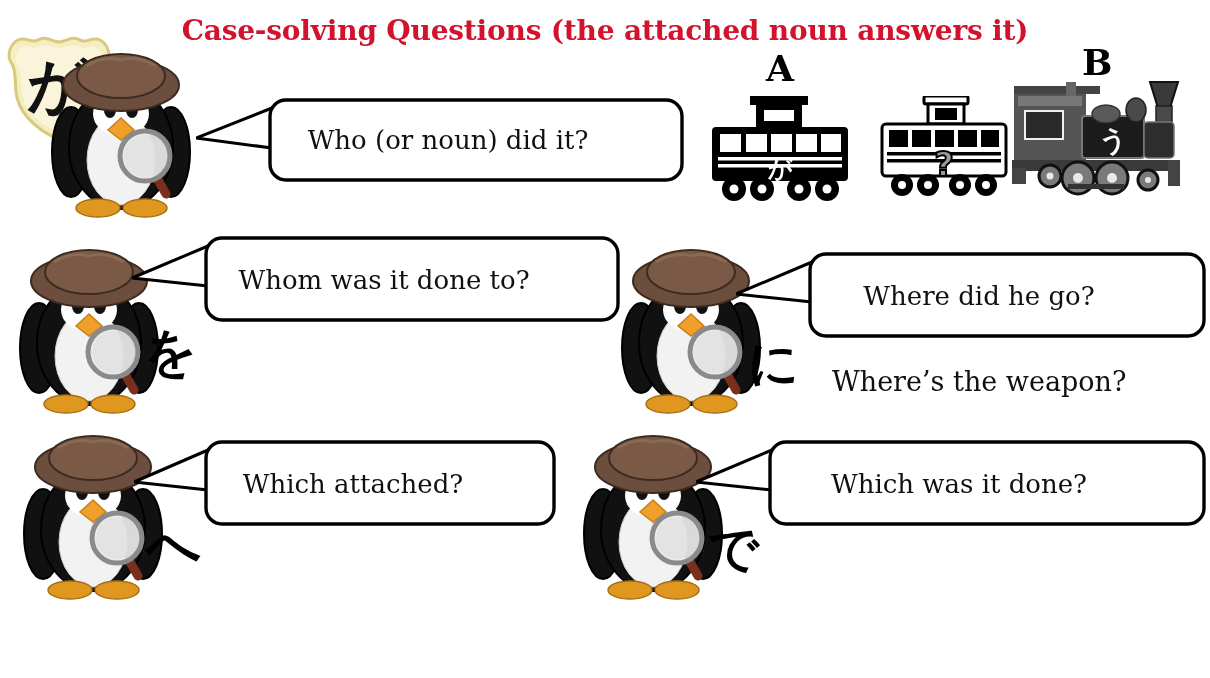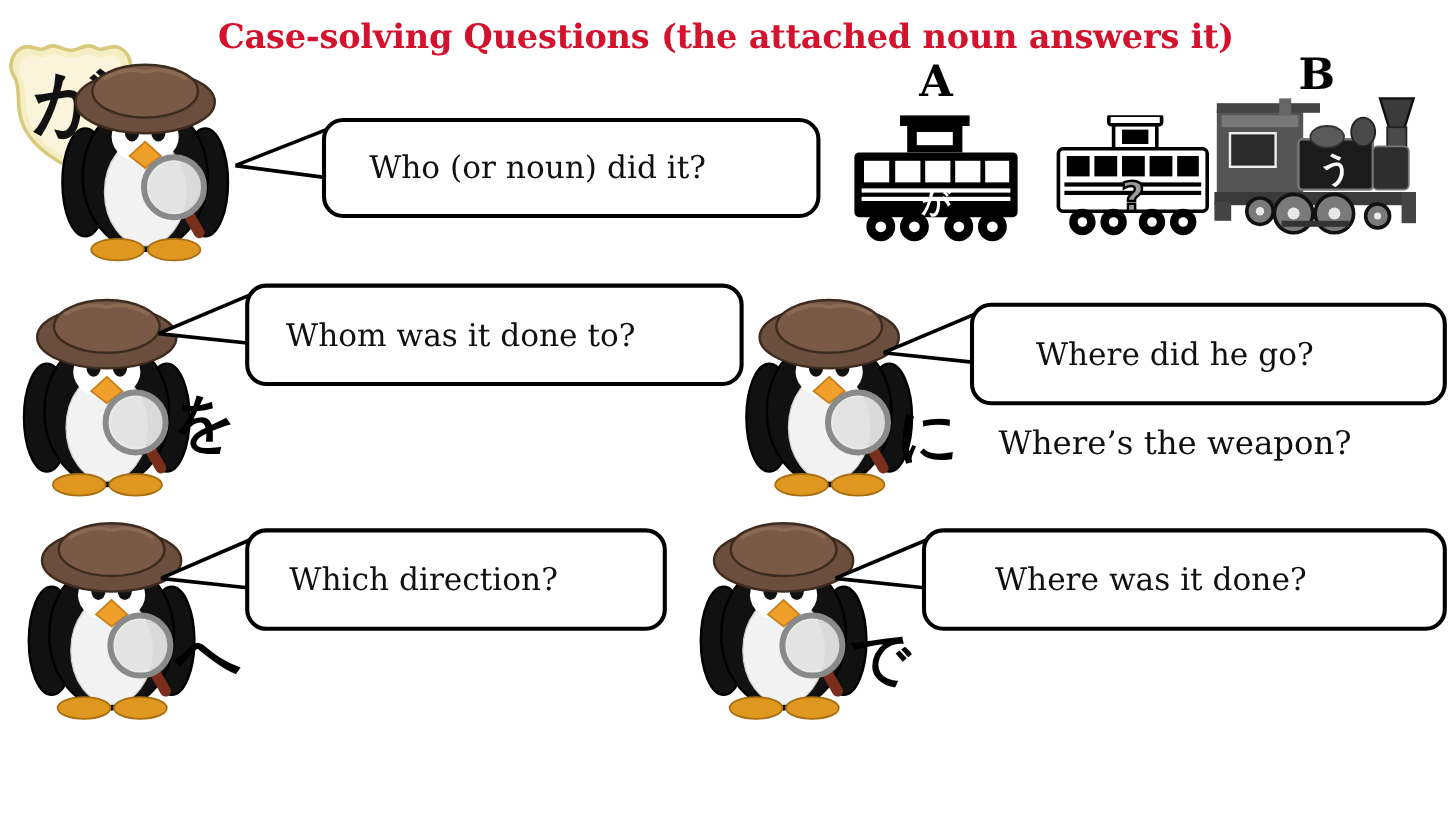--- a/index.html
+++ b/index.html
@@ -55,20 +55,21 @@
   }
 
   
   .loose{
     position:absolute;
     font-family:"DejaVu Serif","Liberation Serif",serif;
     font-size:27px;
     color:#101010;
     white-space:nowrap;
     line-height:1;
+    margin-top:12px;
   }
 
   
   .train{position:absolute;}
   .train svg{display:block;}
   .train-letter{
     position:absolute;
     font-family:"DejaVu Serif","Liberation Serif",serif;
     font-weight:bold;
     font-size:36px;
@@ -313,21 +314,21 @@
       <path d="M110 14 Q92 3 75 8" stroke="#8a6a52" stroke-width="3" fill="none"></path>
     </svg>
   </div>
   <div class="particle" style="left:146px;top:518px;font-size:54px;">へ</div>
 
   <div class="bubble" style="left:134px;top:438px;width:424px;height:92px;">
     <svg class="bsvg" width="424" height="92" viewBox="0 0 424 92">
       <path d="M74 12 L0 44 L74 52 L74 12 Z" fill="#ffffff" stroke="#000000" stroke-width="3" stroke-linejoin="round"></path>
       <rect x="72" y="4" width="348" height="82" rx="16" ry="16" fill="#ffffff" stroke="#000000" stroke-width="3.4"></rect>
     </svg>
-    <div class="btext">Which direction?</div>
+    <div class="btext">Which attached?</div>
   </div>
 
   <div class="penguin" style="left:578px;top:434px;width:150px;height:170px;">
     <svg width="150" height="170" viewBox="0 0 150 170">
       <ellipse cx="25" cy="100" rx="19" ry="45" fill="#111111" stroke="#000" stroke-width="2"></ellipse>
       <ellipse cx="125" cy="100" rx="19" ry="45" fill="#111111" stroke="#000" stroke-width="2"></ellipse>
       <ellipse cx="75" cy="95" rx="52" ry="62" fill="#111111" stroke="#000" stroke-width="2"></ellipse>
       <ellipse cx="75" cy="108" rx="34" ry="45" fill="#f2f2f2" stroke="#cfcfcf" stroke-width="1"></ellipse>
       <ellipse cx="75" cy="62" rx="28" ry="22" fill="#ffffff"></ellipse>
       <ellipse cx="64" cy="58" rx="6" ry="8" fill="#111111"></ellipse>
@@ -346,16 +347,16 @@
       <path d="M110 14 Q92 3 75 8" stroke="#8a6a52" stroke-width="3" fill="none"></path>
     </svg>
   </div>
   <div class="particle" style="left:708px;top:524px;font-size:50px;">で</div>
 
   <div class="bubble" style="left:696px;top:438px;width:512px;height:92px;">
     <svg class="bsvg" width="512" height="92" viewBox="0 0 512 92">
       <path d="M76 12 L0 44 L76 52 L76 12 Z" fill="#ffffff" stroke="#000000" stroke-width="3" stroke-linejoin="round"></path>
       <rect x="74" y="4" width="434" height="82" rx="16" ry="16" fill="#ffffff" stroke="#000000" stroke-width="3.4"></rect>
     </svg>
-    <div class="btext">Where was it done?</div>
+    <div class="btext">Which was it done?</div>
   </div>
 
 </div>
 
 </body></html>

